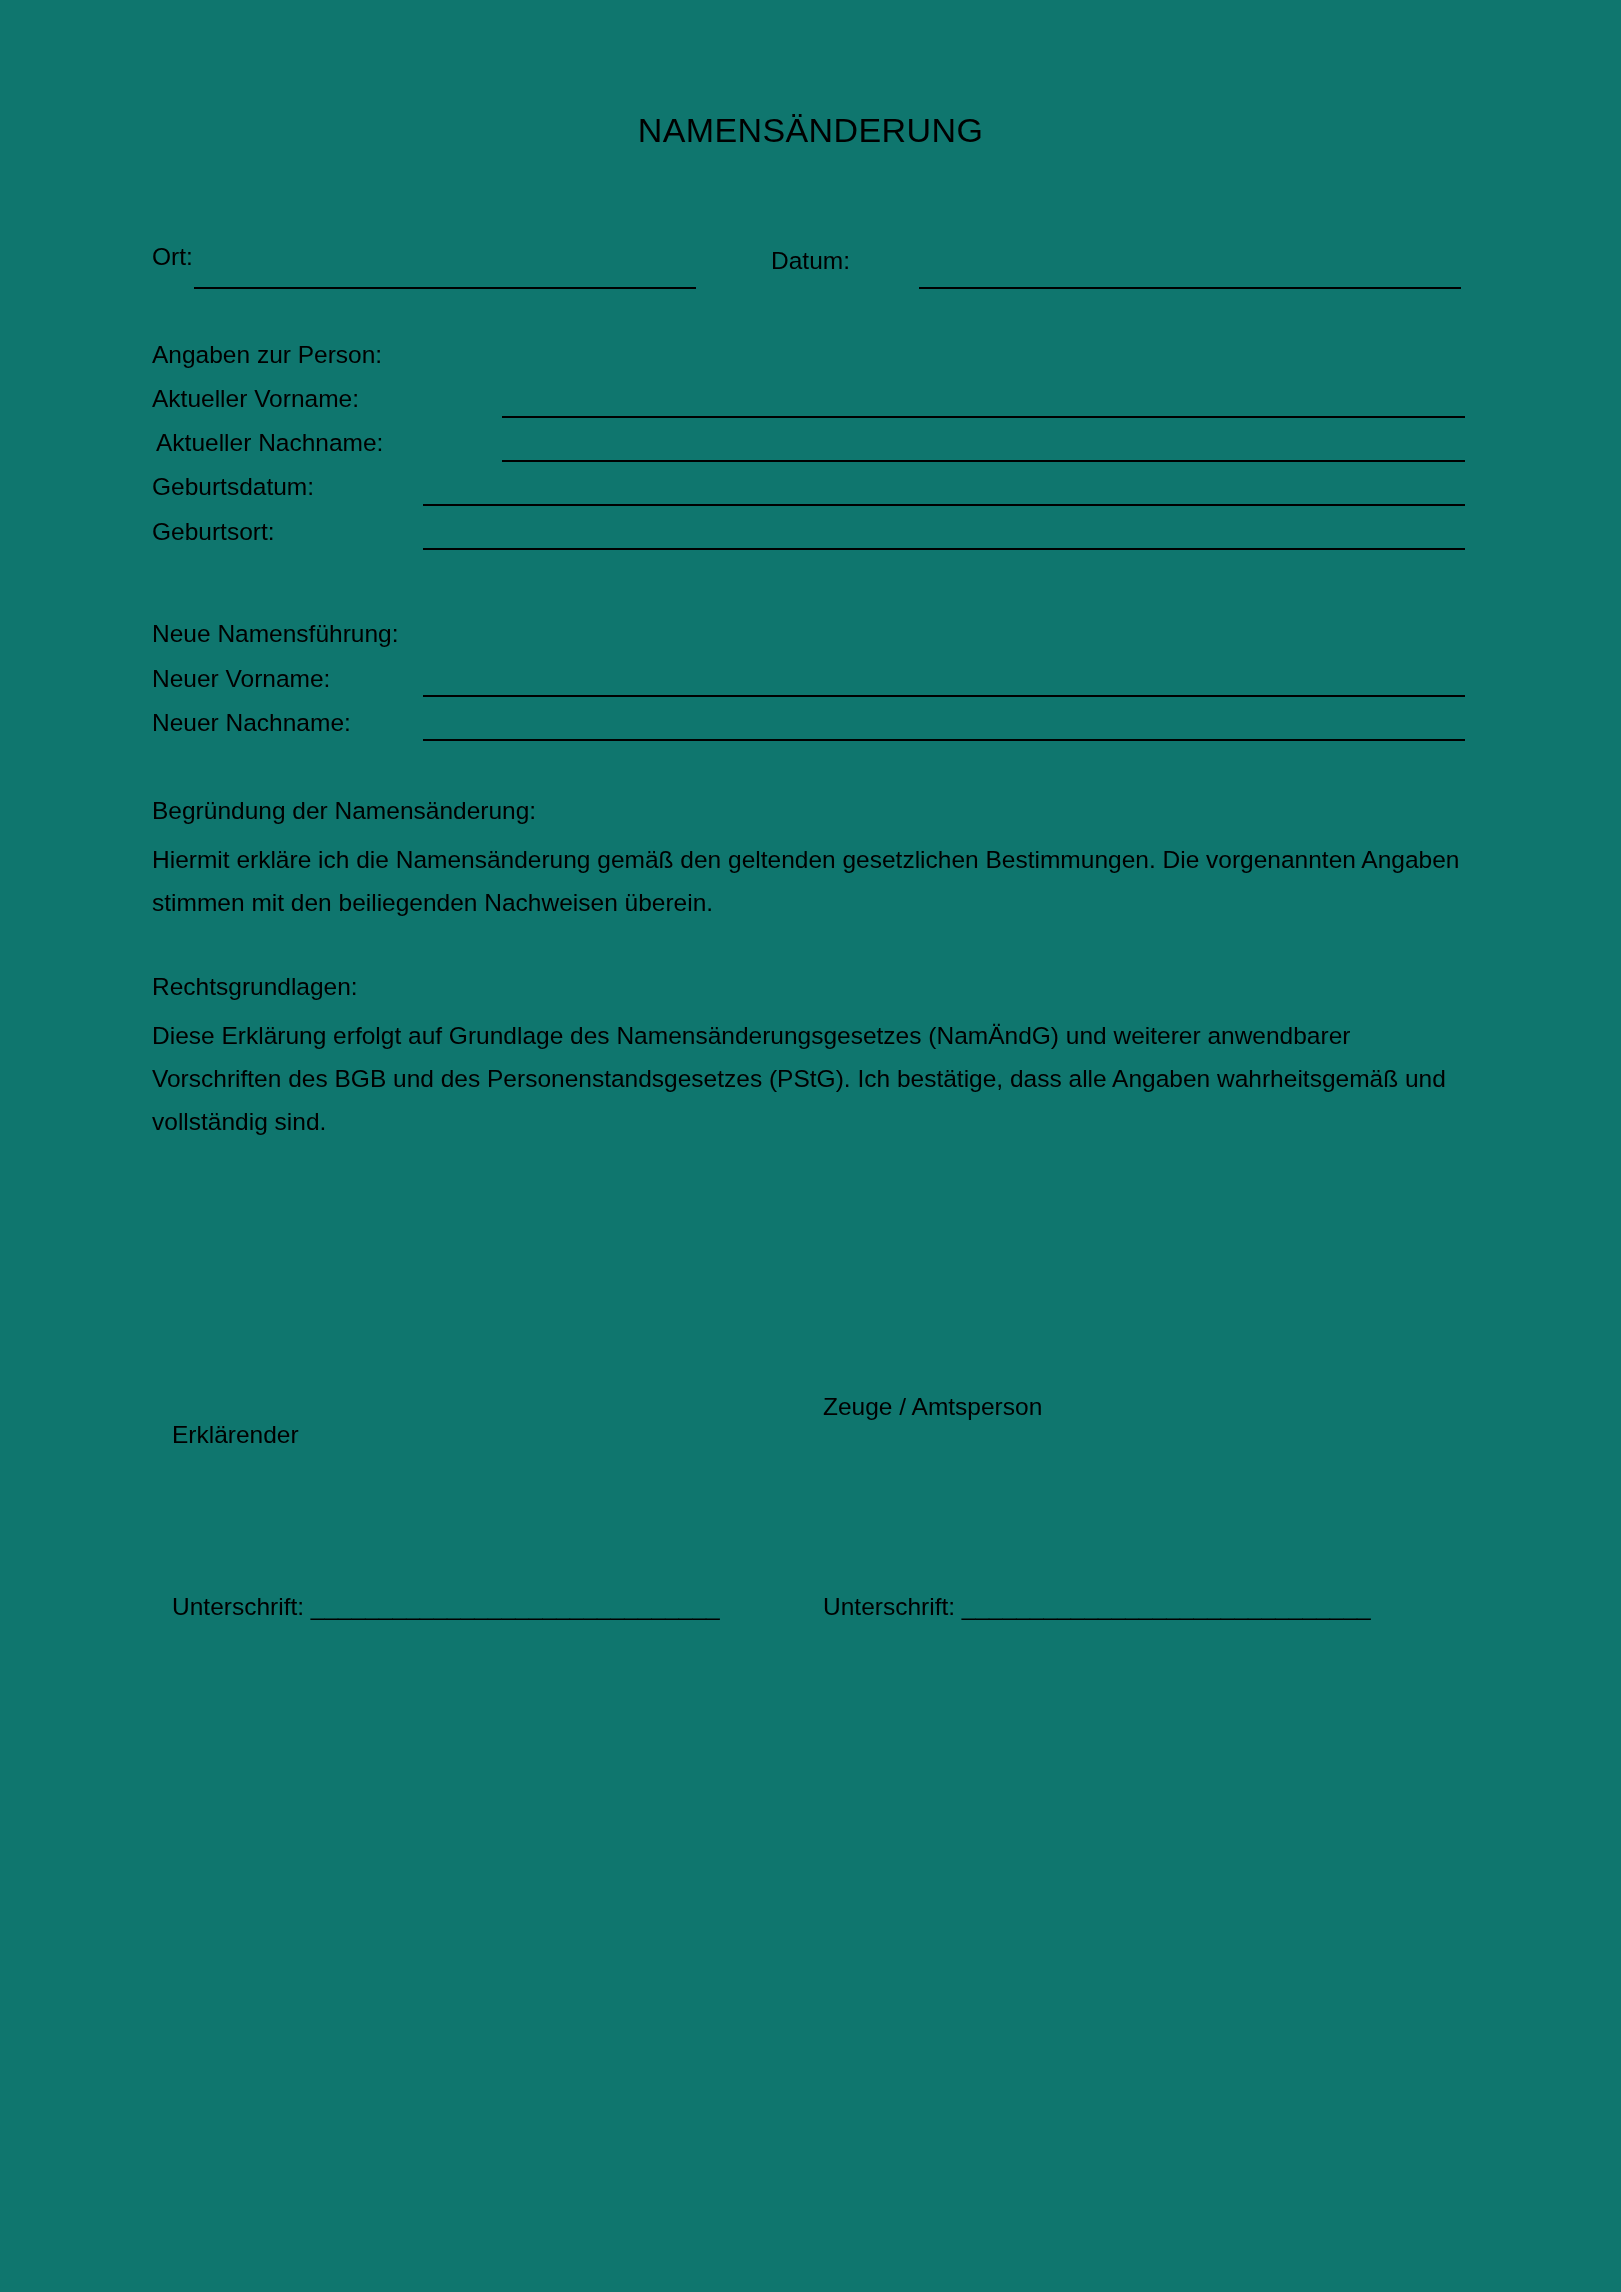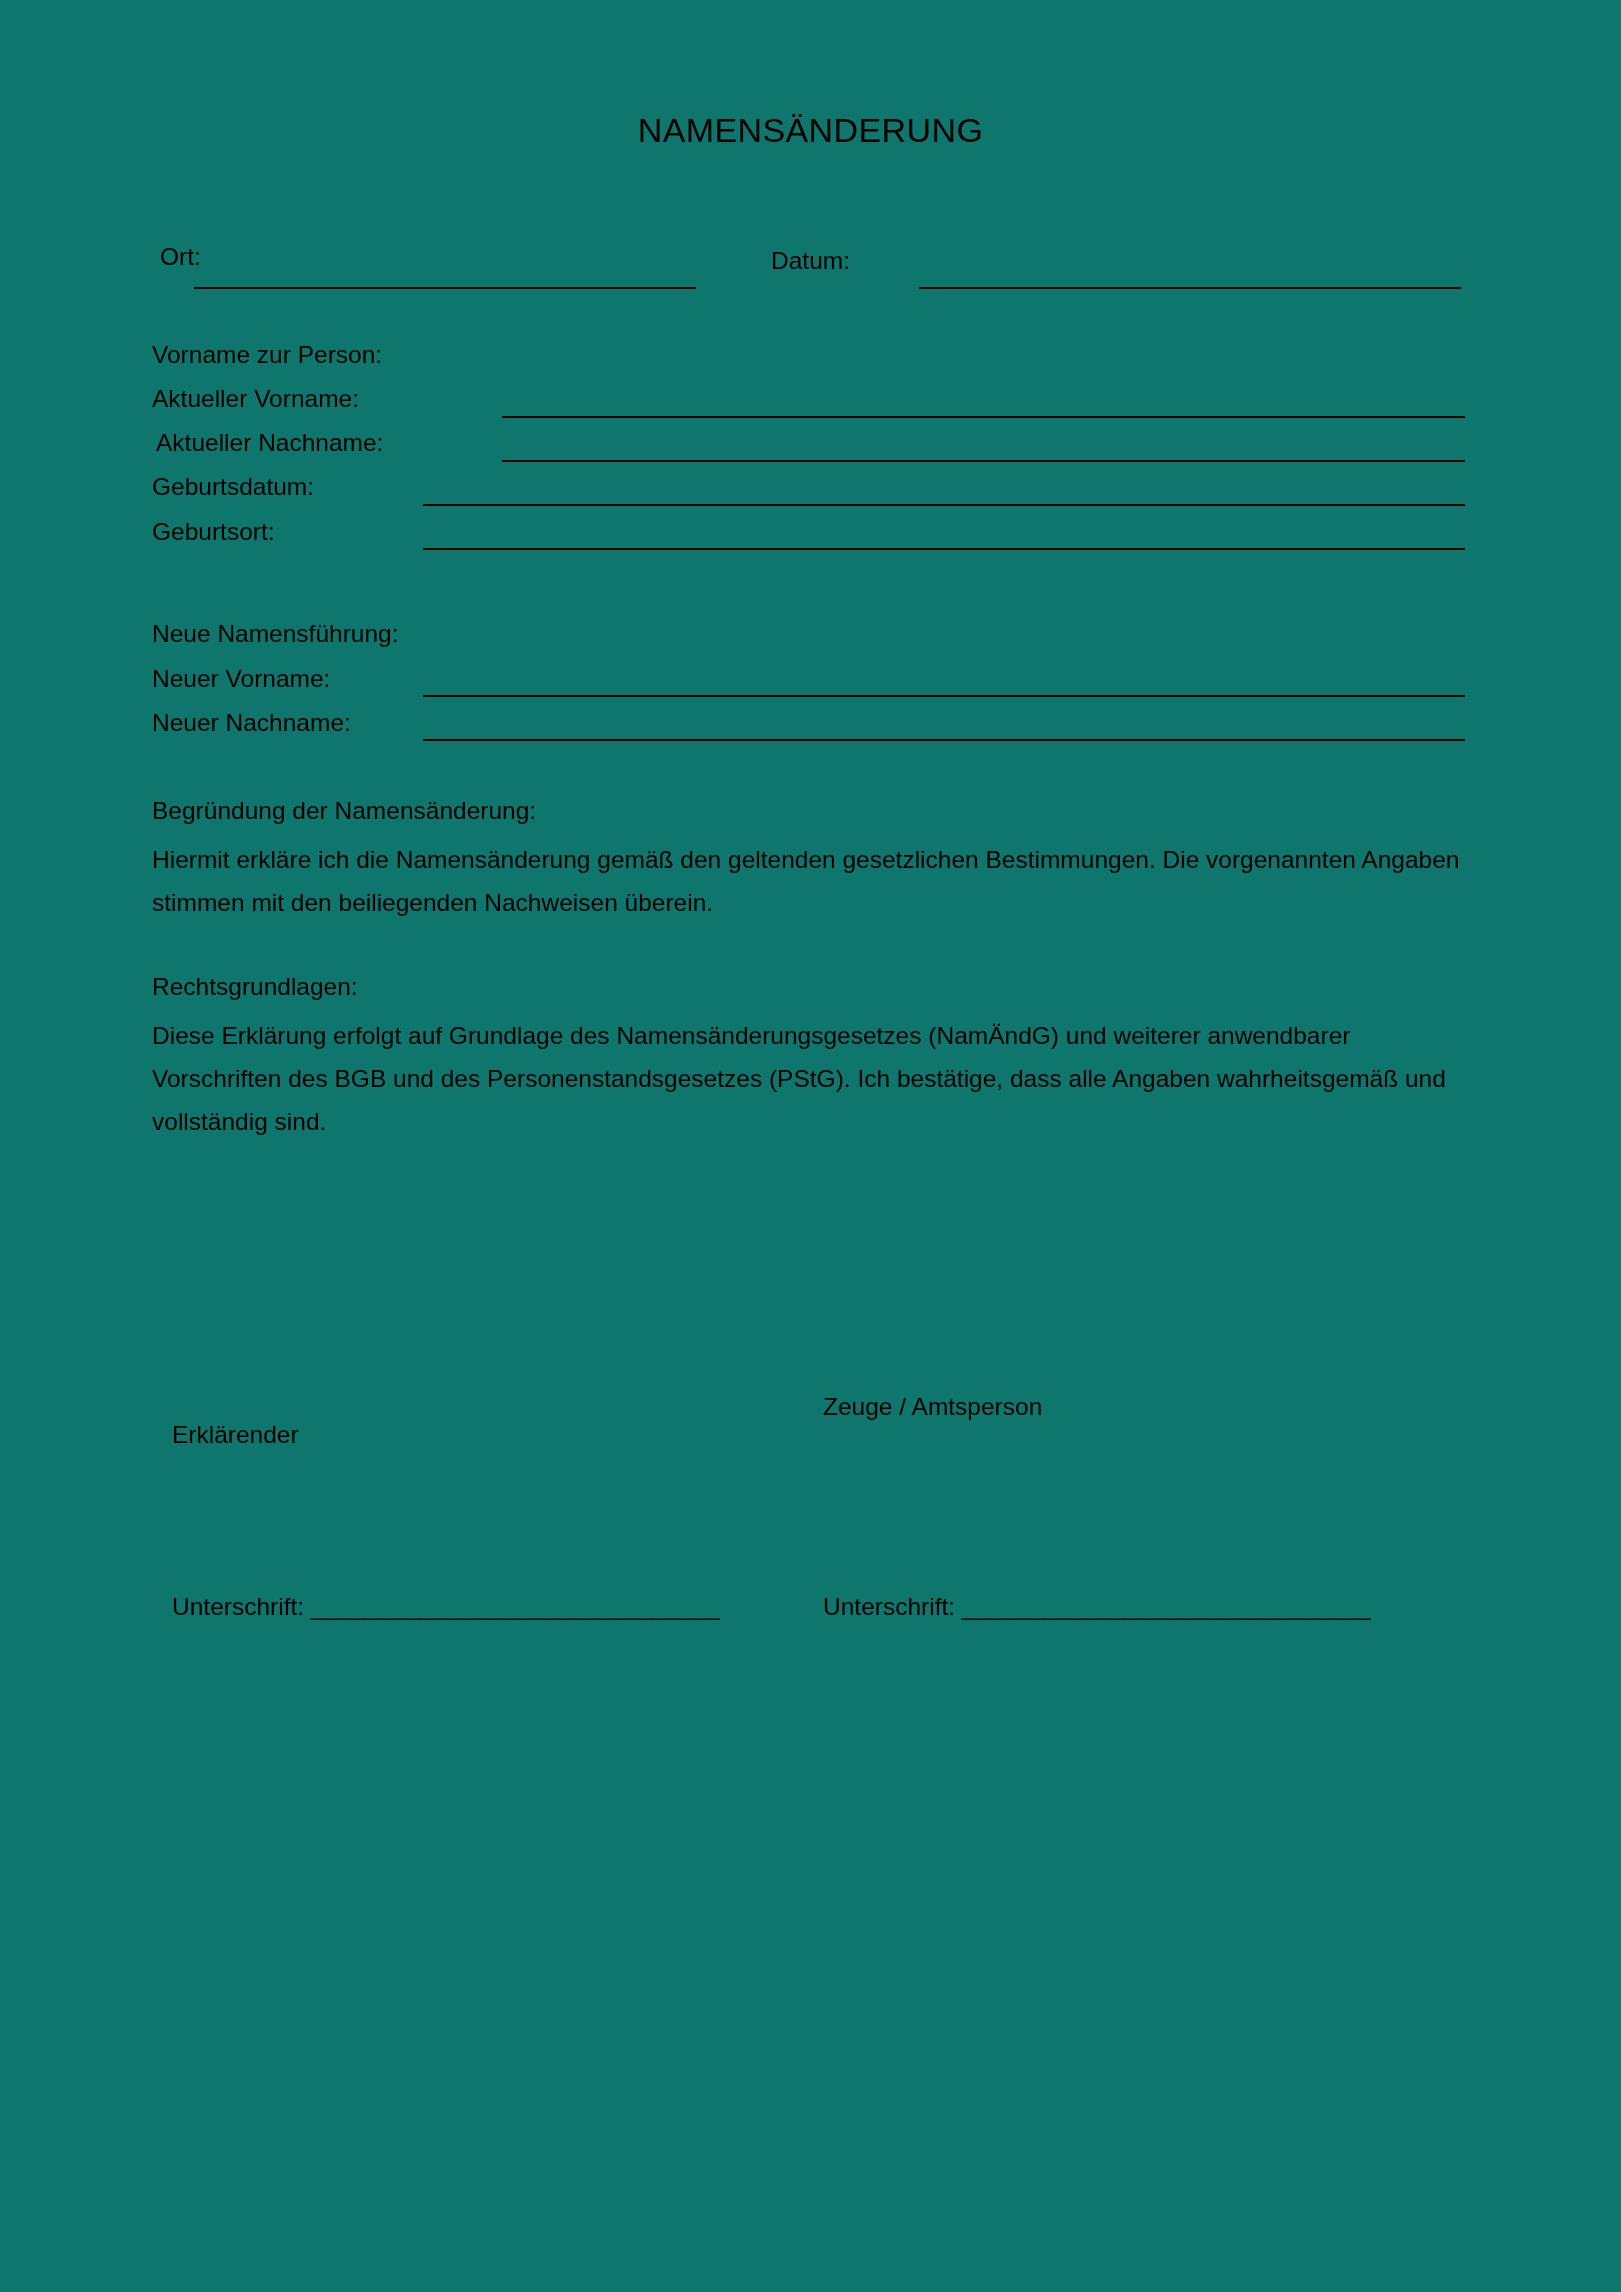--- a/index.html
+++ b/index.html
@@ -48,21 +48,21 @@
     line-height: 33px;
     white-space: nowrap;
   }
   .fill-line {
     position: absolute;
     height: 0;
     border-bottom: 2.9px solid #000000;
   }
 
   
-  .row-ort   { top: 240px; left: 152px; margin-left: 8px; }
+  .row-ort   { top: 240px; left: 152px; }
   .line-ort  { top: 287px; left: 194px; width: 502px; }
   .row-datum { top: 244px; left: 771px; }
   .line-datum{ top: 287px; left: 919px; width: 542px; }
 
   
   .row-section-person { top: 338px; left: 152px; }
   .row-vorname        { top: 382px; left: 152px; }
   .row-nachname       { top: 426px; left: 156px; }
   .row-gebdatum       { top: 470px; left: 152px; }
   .row-gebort         { top: 515px; left: 152px; }
@@ -132,21 +132,21 @@
     <span class="field-label">Ort:</span>
   </div>
   <div class="fill-line line-ort"></div>
 
   <div class="field-row row-datum">
     <span class="field-label">Datum:</span>
   </div>
   <div class="fill-line line-datum"></div>
 
   <div class="field-row row-section-person">
-    <span class="field-label">Vorname zur Person:</span>
+    <span class="field-label">Angaben zur Person:</span>
   </div>
 
   <div class="field-row row-vorname">
     <span class="field-label">Aktueller Vorname:</span>
   </div>
   <div class="fill-line line-vorname"></div>
 
   <div class="field-row row-nachname">
     <span class="field-label">Aktueller Nachname:</span>
   </div>

